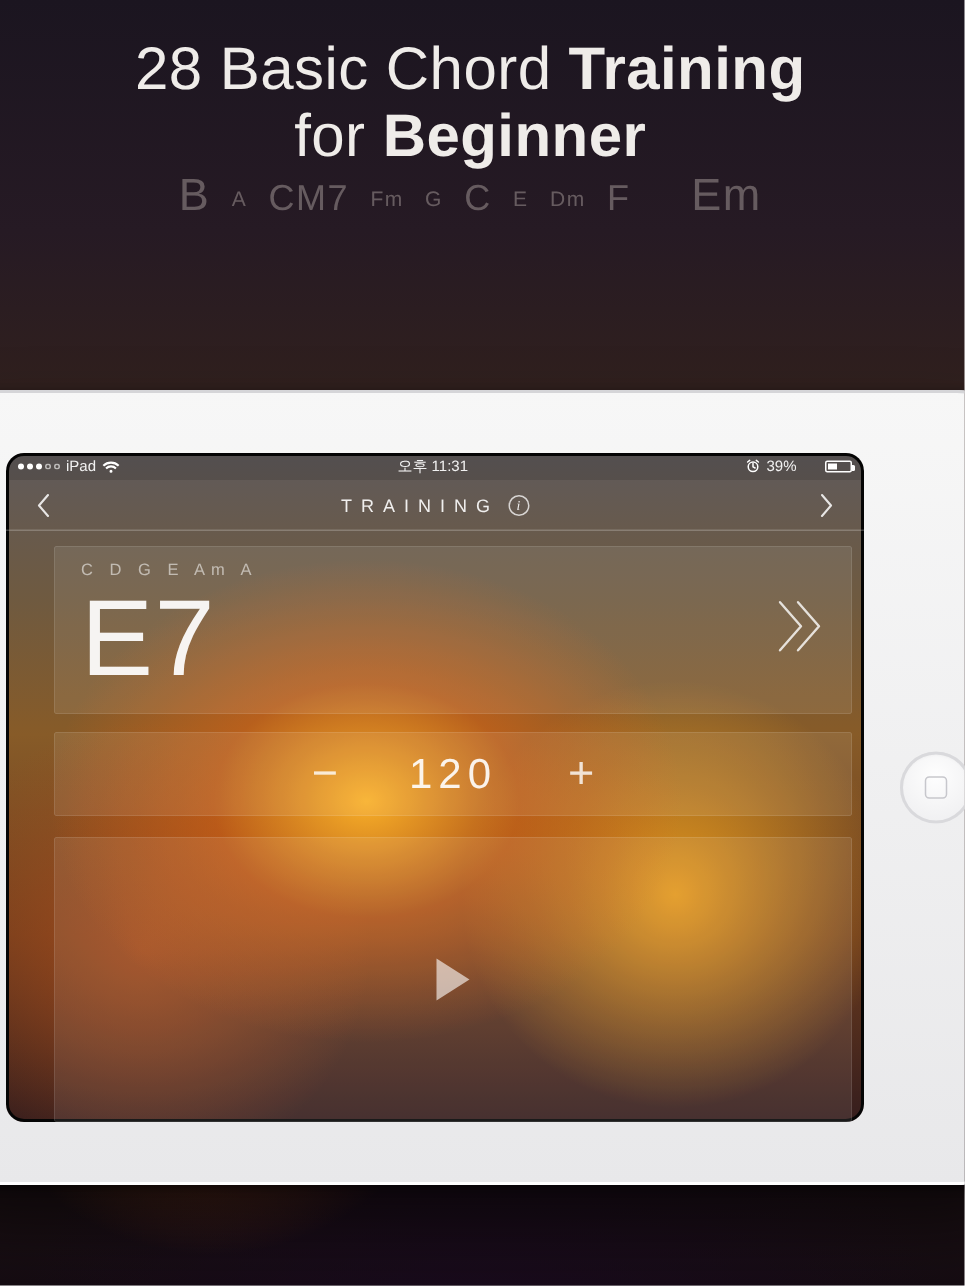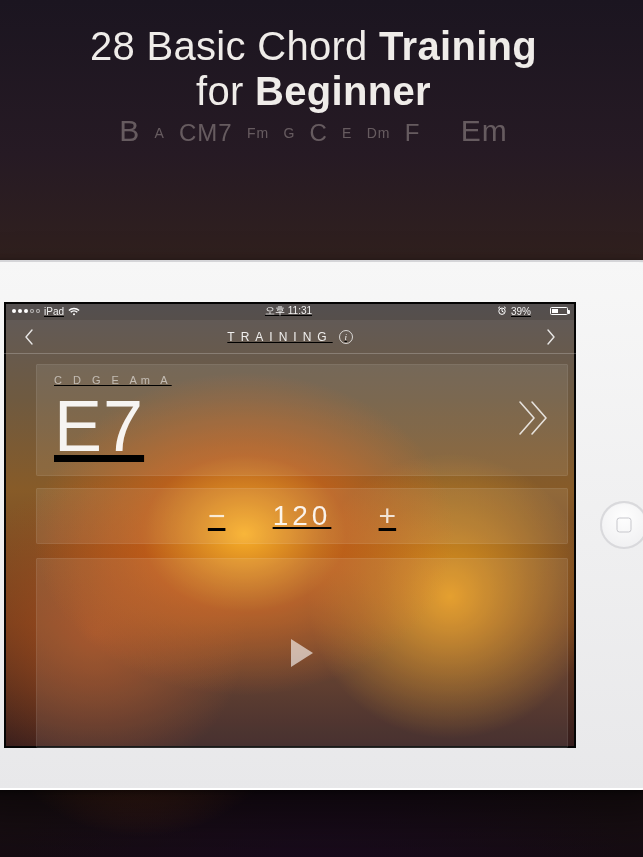--- a/index.html
+++ b/index.html
@@ -75,30 +75,29 @@
     left:50%; top:50%;
     width:13px; height:13px;
     border:1.6px solid #c7c7cc;
     border-radius:3px;
     transform:translate(-50%,-50%);
   }
 
   .screen {
     width: 100%;
     height: 100%;
-    border-radius: 0;
+    border-radius: 12px;
     overflow: hidden;
     position: relative;
     background:
       radial-gradient(ellipse 340px 260px at 42% 52%, rgba(255,180,40,0.95) 0%, rgba(225,100,18,0.55) 30%, rgba(100,44,16,0.0) 62%),
       radial-gradient(ellipse 230px 230px at 78% 66%, rgba(255,172,28,0.80) 0%, rgba(150,60,10,0.0) 62%),
       radial-gradient(ellipse 210px 210px at 16% 74%, rgba(182,80,26,0.7) 0%, rgba(78,30,52,0.0) 72%),
       linear-gradient(180deg, #5f5a5b 0%, #6f5a40 22%, #875b28 42%, #6c3c1e 72%, #351d1d 100%);
     box-shadow: inset 0 0 0 2px #050505;
-    text-decoration: underline;
   }
 
   
   .status-bar {
     height: 18px;
     display: flex;
     align-items: center;
     justify-content: space-between;
     padding: 0 8px;
     font-size: 10px;

